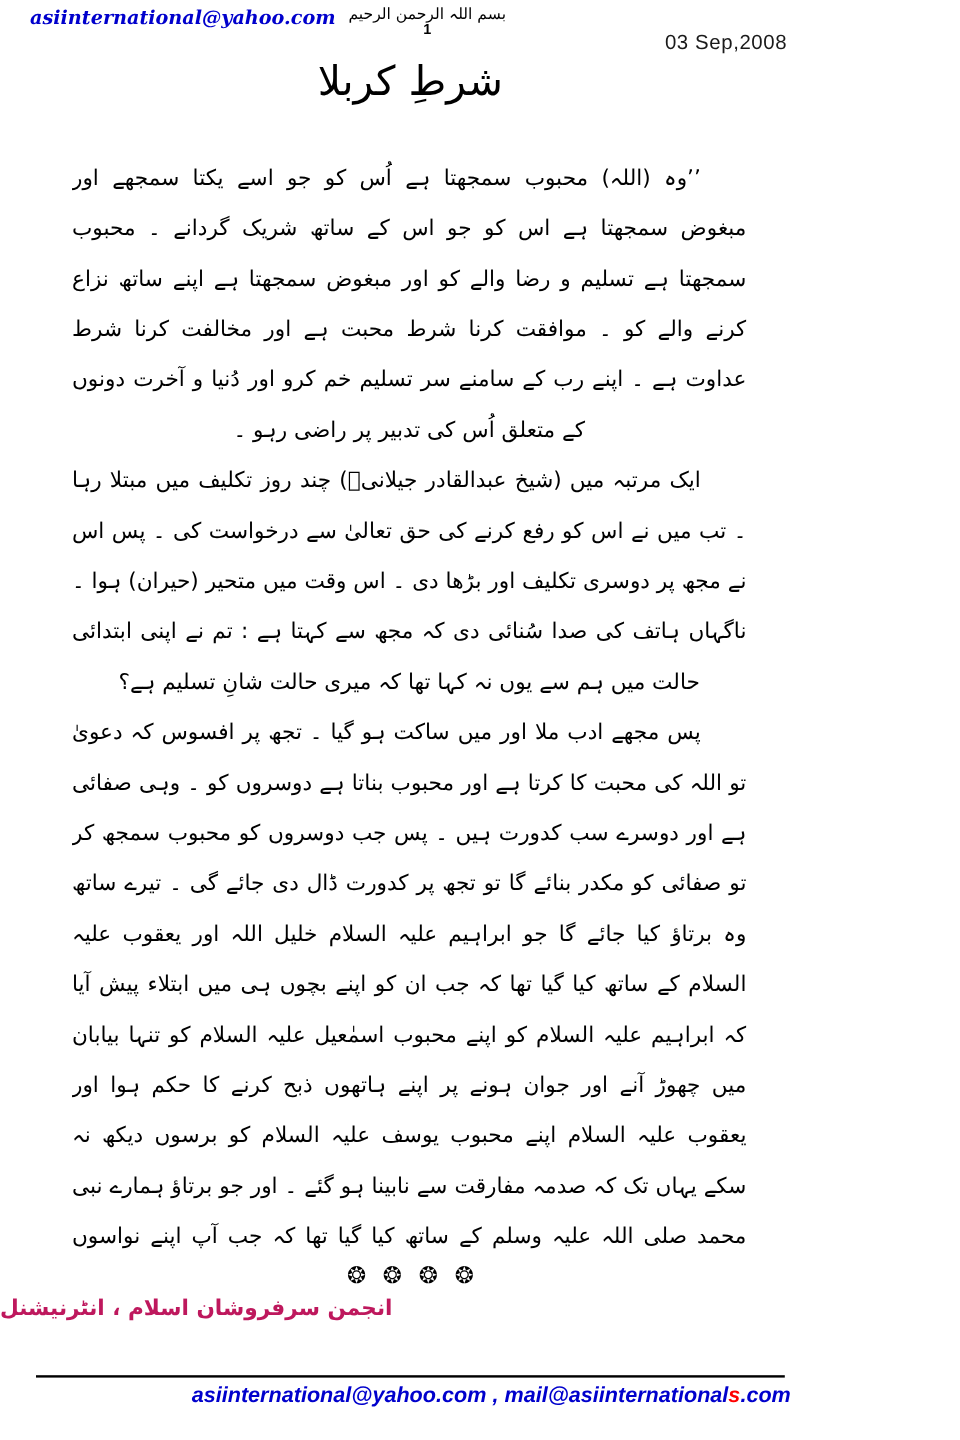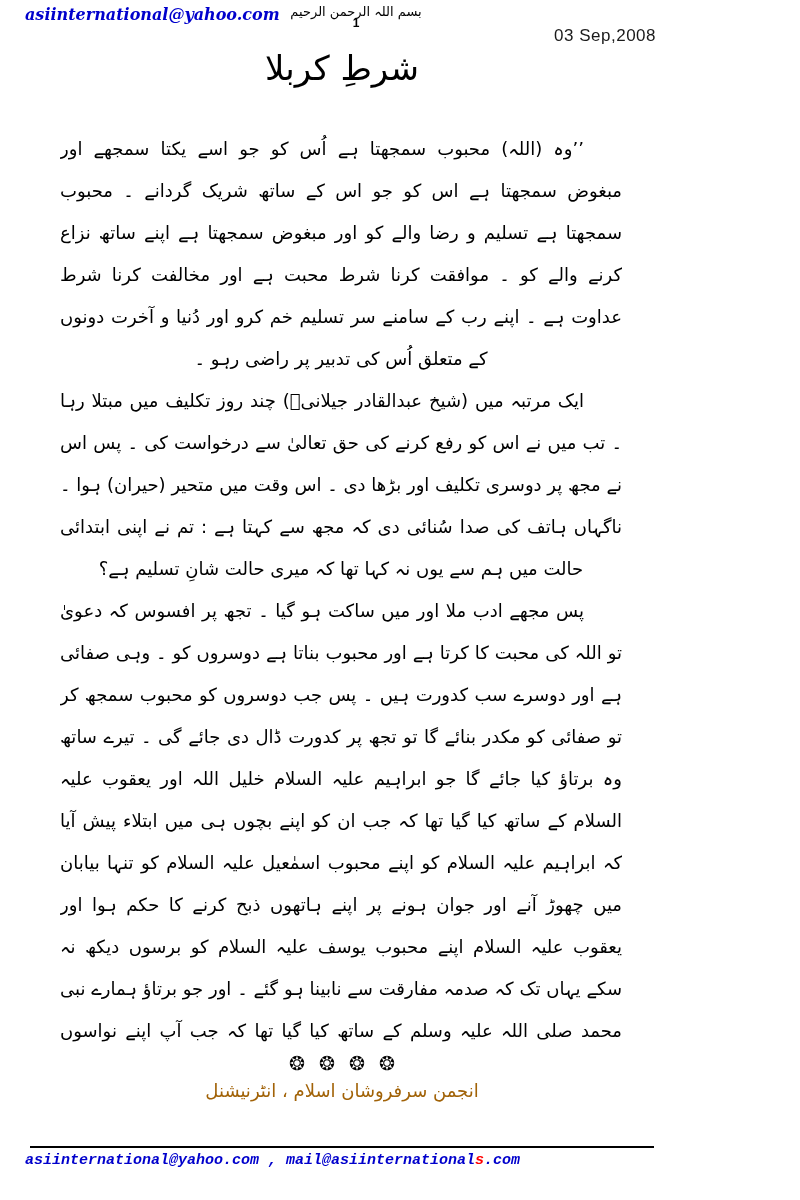--- a/index.html
+++ b/index.html
@@ -35,31 +35,31 @@
   }
   .content p{margin:0;text-indent:38px;}
   .content p.centered-last{text-align-last:center;}
 
   
   .ornaments{
     position:absolute;top:1052px;left:0;right:0;text-align:center;
     font-family:"DejaVu Sans",sans-serif;font-size:19px;color:#000;word-spacing:8px;
   }
   .org-name{
-    position:absolute;top:1080px;left:0;right:0;text-align:center;direction:rtl;
-    font-family:"DejaVu Sans",sans-serif;font-weight:normal;font-size:18px;color:#a16207;
+    position:absolute;top:1080px;left:0;right:0;text-align:left;direction:rtl;
+    font-family:"DejaVu Sans",sans-serif;font-weight:bold;font-size:18px;color:#be185d;
   }
 
   
   .footer-rule{position:absolute;top:1146px;left:30px;right:30px;border-top:2px solid #000;height:0;}
   .footer-row{
     position:absolute;top:1152px;left:25px;right:25px;
-    display:flex;justify-content:flex-start;align-items:baseline;
-    font-family:Liberation Mono, monospace;font-style:italic;font-weight:bold;
-    font-size:15px;color:#0000cc;white-space:nowrap;
+    display:flex;justify-content:flex-end;align-items:baseline;
+    font-family:Liberation Sans, sans-serif;font-style:italic;font-weight:bold;
+    font-size:18px;color:#0000cc;white-space:nowrap;
   }
   .red{color:#ff0000;}
 </style>
 </head>
 <body>
 
 <div class="page">
 
   <div class="email-top">asiinternational@yahoo.com</div>
 

